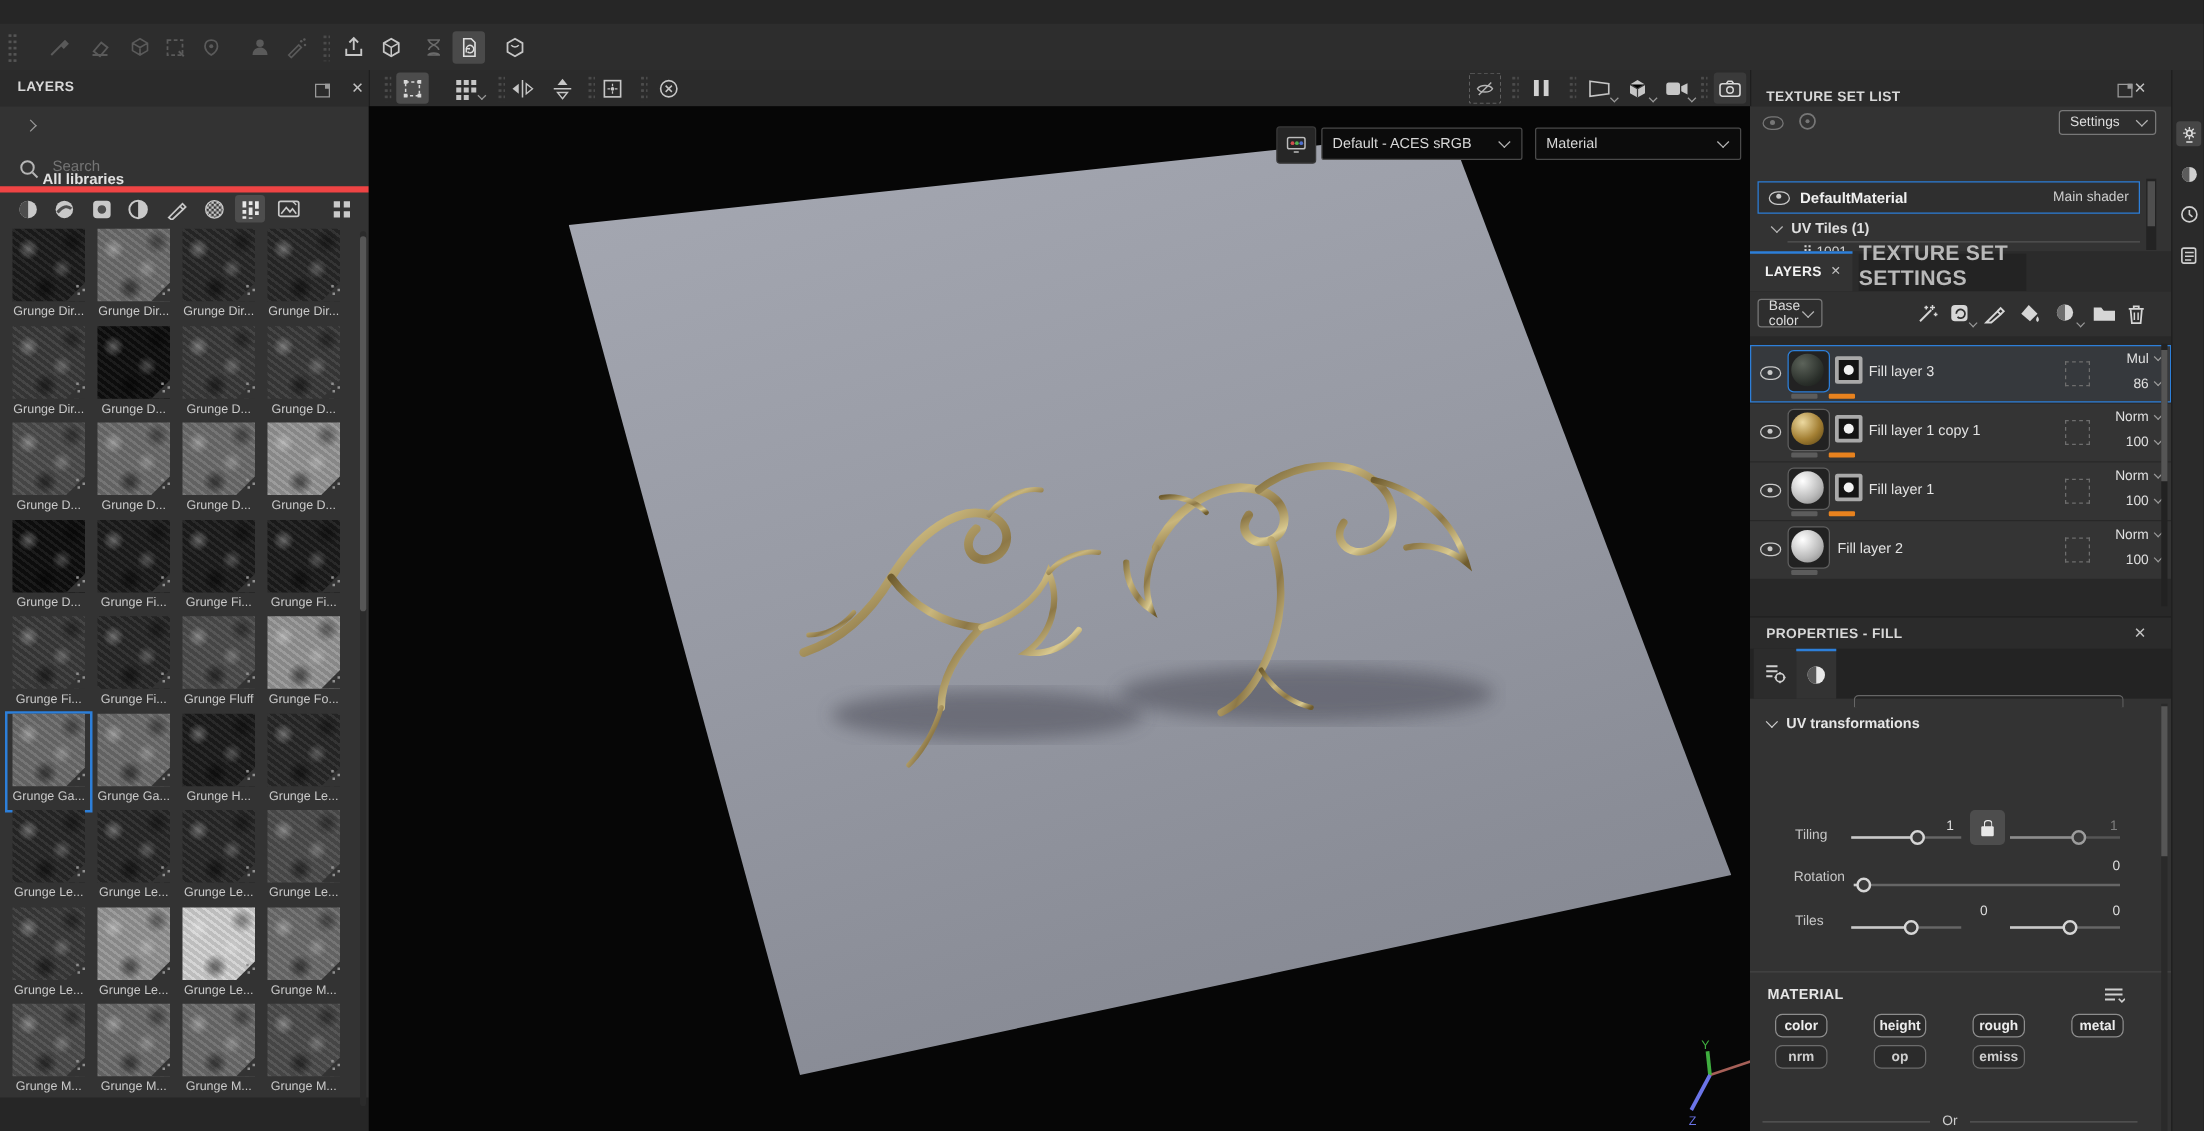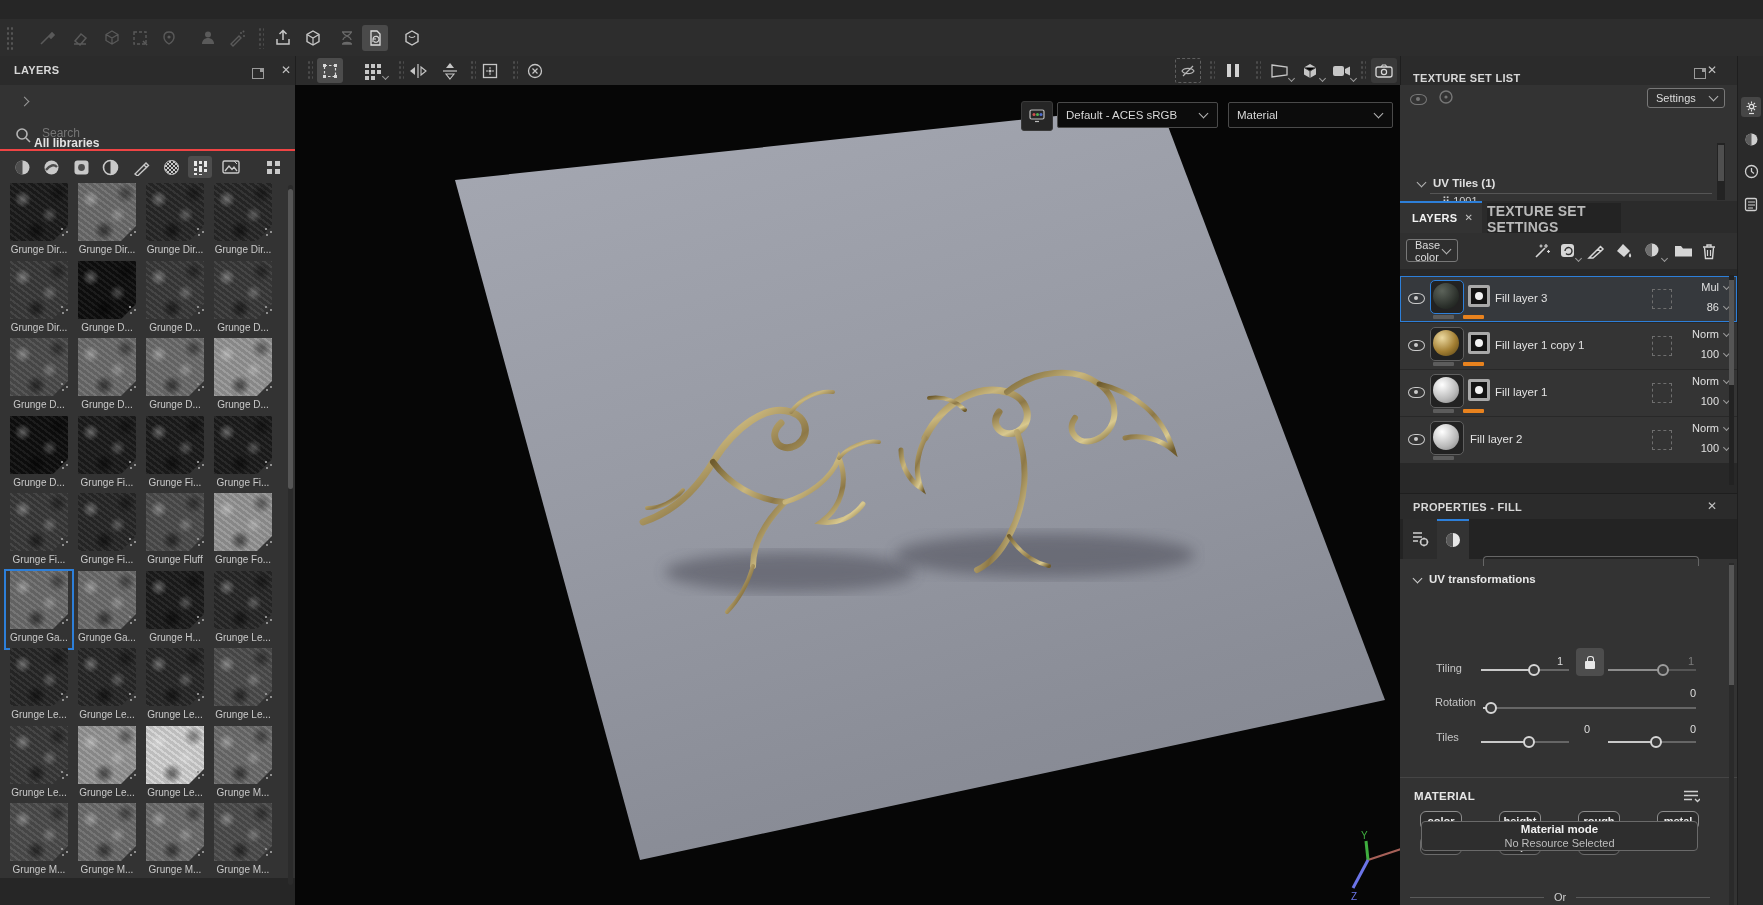--- a/index.html
+++ b/index.html
@@ -26,21 +26,21 @@
   .winmin::after{content:"";position:absolute;right:-1px;top:-1px;width:4px;height:4px;background:#9a9a9a;}
   .xclose{font-size:12px;color:#c2c2c2;line-height:1;}
   .vbtn{position:absolute;top:2px;width:26px;height:25px;display:flex;align-items:center;justify-content:center;}
   .vbtn.hl{background:#4c4c4c;border-radius:3px;}
   .chev{display:inline-block;width:6px;height:6px;border-right:1.6px solid #b5b5b5;border-bottom:1.6px solid #b5b5b5;transform:rotate(45deg);margin-left:5px;margin-top:-3px;vertical-align:middle;}
   .chev.sm{width:4px;height:4px;border-color:#9a9a9a;}
   .chev.right{transform:rotate(-45deg);}
   
   .assets{position:absolute;left:0;top:85px;width:295px;height:793px;background:#333;}
   .alib{position:absolute;left:10px;top:10px;font-size:12px;font-weight:bold;color:#e2e2e2;margin-top:41px;}
-  .srow{position:absolute;left:0px;top:38px;width:295px;height:26px;border-bottom:2px solid #ef4444;}
+  .srow{position:absolute;left:0px;top:38px;width:295px;height:26px;border-bottom:5px solid #ef4444;}
   .srow .mag{position:absolute;left:14px;top:3px;}
   .srow input{position:absolute;left:40px;top:2px;width:220px;background:transparent;border:none;color:#bdbdbd;font-size:12px;font-family:"Liberation Sans",sans-serif;outline:none;}
   .frow{position:absolute;left:0;top:68px;width:295px;height:30px;}
   .ficon{position:absolute;top:3px;width:24px;height:22px;display:flex;align-items:center;justify-content:center;}
   .ficon.sel{background:#4d4d4d;border-radius:3px;}
   .agrid{position:absolute;left:6px;top:98px;width:276px;display:grid;grid-template-columns:repeat(4,68px);grid-auto-rows:77.5px;}
   .asset{position:relative;width:66px;}
   .asset.sel{outline:2px solid #2d7fd9;}
   .athumb{width:58px;height:58px;margin:0 auto;position:relative;overflow:hidden;background-color:#333;
     background-image:
@@ -82,21 +82,21 @@
   .uvtiles{position:absolute;left:18px;top:92px;font-size:11.5px;font-weight:bold;color:#e0e0e0;}
   .uvline{position:absolute;left:30px;top:108px;width:282px;height:1px;background:#555;}
   .tile1001{position:absolute;left:42px;top:110px;height:7px;overflow:hidden;font-size:11px;color:#d0d0d0;}
   .tscroll{position:absolute;left:317px;top:58px;width:8px;height:57px;background:#232323;}
   .tscroll .thumb{position:absolute;left:1px;top:2px;width:6px;height:36px;background:#4f4f4f;}
   
   .tabbar{position:absolute;left:0;top:116px;width:337px;height:32px;background:#2b2b2b;border-bottom:1px solid #1f1f1f;}
   .tab-active{position:absolute;left:0;top:0;height:32px;width:82px;background:#333;border-top:2px solid #2d7fd9;box-sizing:border-box;display:flex;align-items:center;padding-left:12px;}
   .tab-active .lbl{font-size:11px;font-weight:bold;color:#f2f2f2;letter-spacing:.3px;}
   .tab-active .xclose{margin-left:7px;font-size:10px;}
-  .tab-idle{position:absolute;left:87px;top:2px;height:30px;width:134px;background:#232323;display:flex;align-items:flex-start;justify-content:center;font-size:14px;font-weight:bold;color:#b9b9b9;letter-spacing:.2px;}
+  .tab-idle{position:absolute;left:87px;top:2px;height:30px;width:134px;background:#232323;display:flex;align-items:flex-end;justify-content:center;font-size:17px;font-weight:bold;color:#b9b9b9;letter-spacing:.2px;}
   
   .ltb{position:absolute;left:0;top:148px;width:337px;height:36px;background:#303030;}
   .licon{position:absolute;top:7px;width:24px;height:22px;display:flex;align-items:center;justify-content:center;}
   
   .llist{position:absolute;left:0;top:184px;width:337px;height:224px;background:#282828;overflow:hidden;}
   .lrow{position:relative;margin:0 0 1px 0;height:46px;background:#343434;}
   .lrow:first-child{margin-top:7px;}
   .lrow.sel{background:#36393d;outline:1px solid #2d7fd9;outline-offset:-1px;}
   .lrow .eye{position:absolute;left:8px;top:17px;}
   .lthumb{position:absolute;left:30px;top:4px;width:32px;height:32px;border-radius:5px;border:1px solid #5f5f5f;background:#222;}
@@ -659,20 +659,25 @@
       <svg width="16" height="16">
           <circle cx="8" cy="8" r="6" fill="none" stroke="#c9c9c9" stroke-width="1.4"></circle>
           <circle cx="8" cy="8" r="1.6" fill="#c9c9c9"></circle>
         </svg>
       </span>
     <div class="dd" style="left:247px;top:3px;width:78px;height:20px">
       <span>Settings</span>
         <span class="chev"></span>
     </div>
 
+    <div class="tsrow">
+      <span class="eye"></span>
+      <span class="nm">DefaultMaterial</span>
+      <span class="sh">Main shader</span>
+    </div>
     <div class="tscroll">
         <div class="thumb"></div>
       </div>
     <div class="uvtiles"><span class="chev" style="margin-right:8px;margin-left:0"></span><span>UV Tiles (1)</span></div>
     <div class="uvline"></div>
     <div class="tile1001">⠿ <span>1001</span></div>
 
     <div class="tabbar">
       <div class="tab-active">
         <span class="lbl">LAYERS</span>
@@ -852,24 +857,20 @@
           <div class="chan" style="left: 99px; top: 252px; width: 42px;">height</div>
           <div class="chan" style="left: 178px; top: 252px; width: 42px;">rough</div>
           <div class="chan" style="left: 257px; top: 252px; width: 42px;">metal</div>
         </div>
       <div id="chanrow2" style="position: absolute; left: 0px; top: 0px; width: 337px;">
           <div class="chan dim" style="left: 20px; top: 277px; width: 42px;">nrm</div>
           <div class="chan dim" style="left: 99px; top: 277px; width: 42px;">op</div>
           <div class="chan dim" style="left: 178px; top: 277px; width: 42px;">emiss</div>
         </div>
 
-      <div class="bigbtn" style="top:262px;height:30px">
-        <span class="t">Material mode</span>
-        <span class="s">No Resource Selected</span>
-      </div>
       <div class="orrow">
         <span class="ln"></span>
           <span class="or">Or</span>
           <span class="ln"></span>
       </div>
 
     </div>
     <div class="pscroll">
         <div class="thumb"></div>
       </div>

